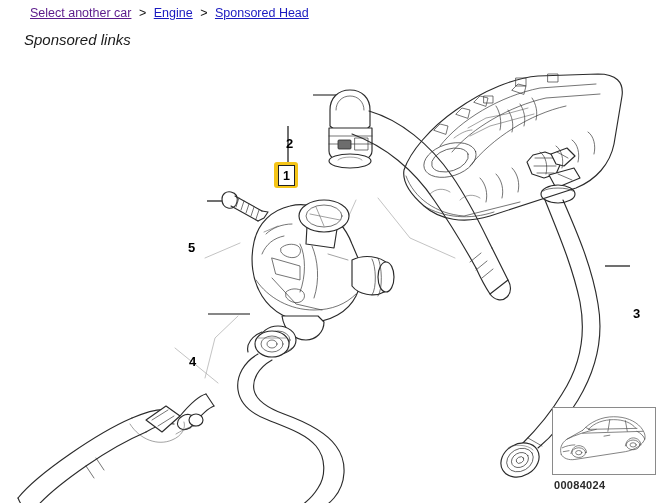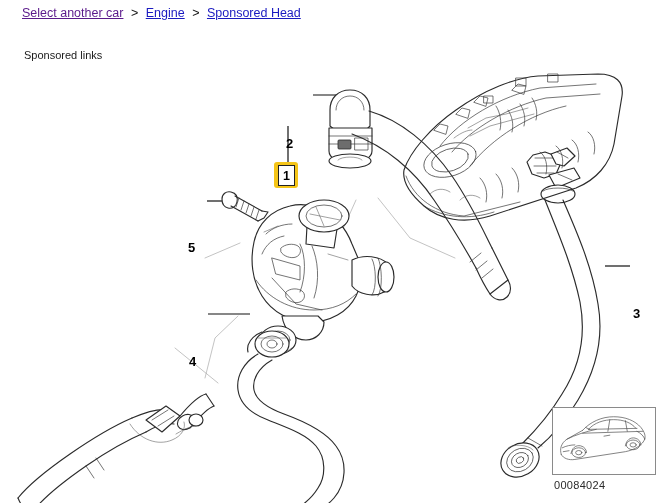--- a/index.html
+++ b/index.html
@@ -22,35 +22,36 @@
     left: 22px;
     top: 5px;
     font-size: 12.5px;
     line-height: 16px;
     white-space: nowrap;
   }
   #breadcrumb a {
     text-decoration: underline;
     cursor: pointer;
   }
-  .crumb-visited { color: #5b1a8b; }
+  .crumb-visited { color: #5b1a8b; margin-left: 8px; }
   .crumb-link    { color: #1a1ac0; margin-top: 28px; }
   .crumb-sep {
     color: #111111;
     margin: 0 4px;
     font-size: 12.5px;
   }
 
   #sponsored-links {
     position: absolute;
     left: 24px;
-    top: 48px;
-    font-size: 11px;
+    top: 33px;
+    font-size: 15px;
     color: #1a1a1a;
     line-height: 14px;
+    font-style: italic;
   }
 
   
   #diagram-stage {
     position: absolute;
     left: 0;
     top: 48px;
     width: 668px;
     height: 455px;
   }
@@ -112,20 +113,21 @@
   #vehicle-thumb svg { display: block; width: 100%; height: 100%; }
 
   #diagram-id {
     position: absolute;
     left: 554px;
     top: 479px;
     font-size: 11px;
     color: #2b2b2b;
     letter-spacing: 0.3px;
     font-family: "Liberation Sans", sans-serif;
+    font-weight: bold;
   }
 </style>
 </head>
 <body>
 
 <div id="breadcrumb">
   <a href="#" class="crumb-visited">Select another car</a>
   <span class="crumb-sep">&gt;</span>
   <a href="#" class="crumb-link">Engine</a>
   <span class="crumb-sep">&gt;</span>

